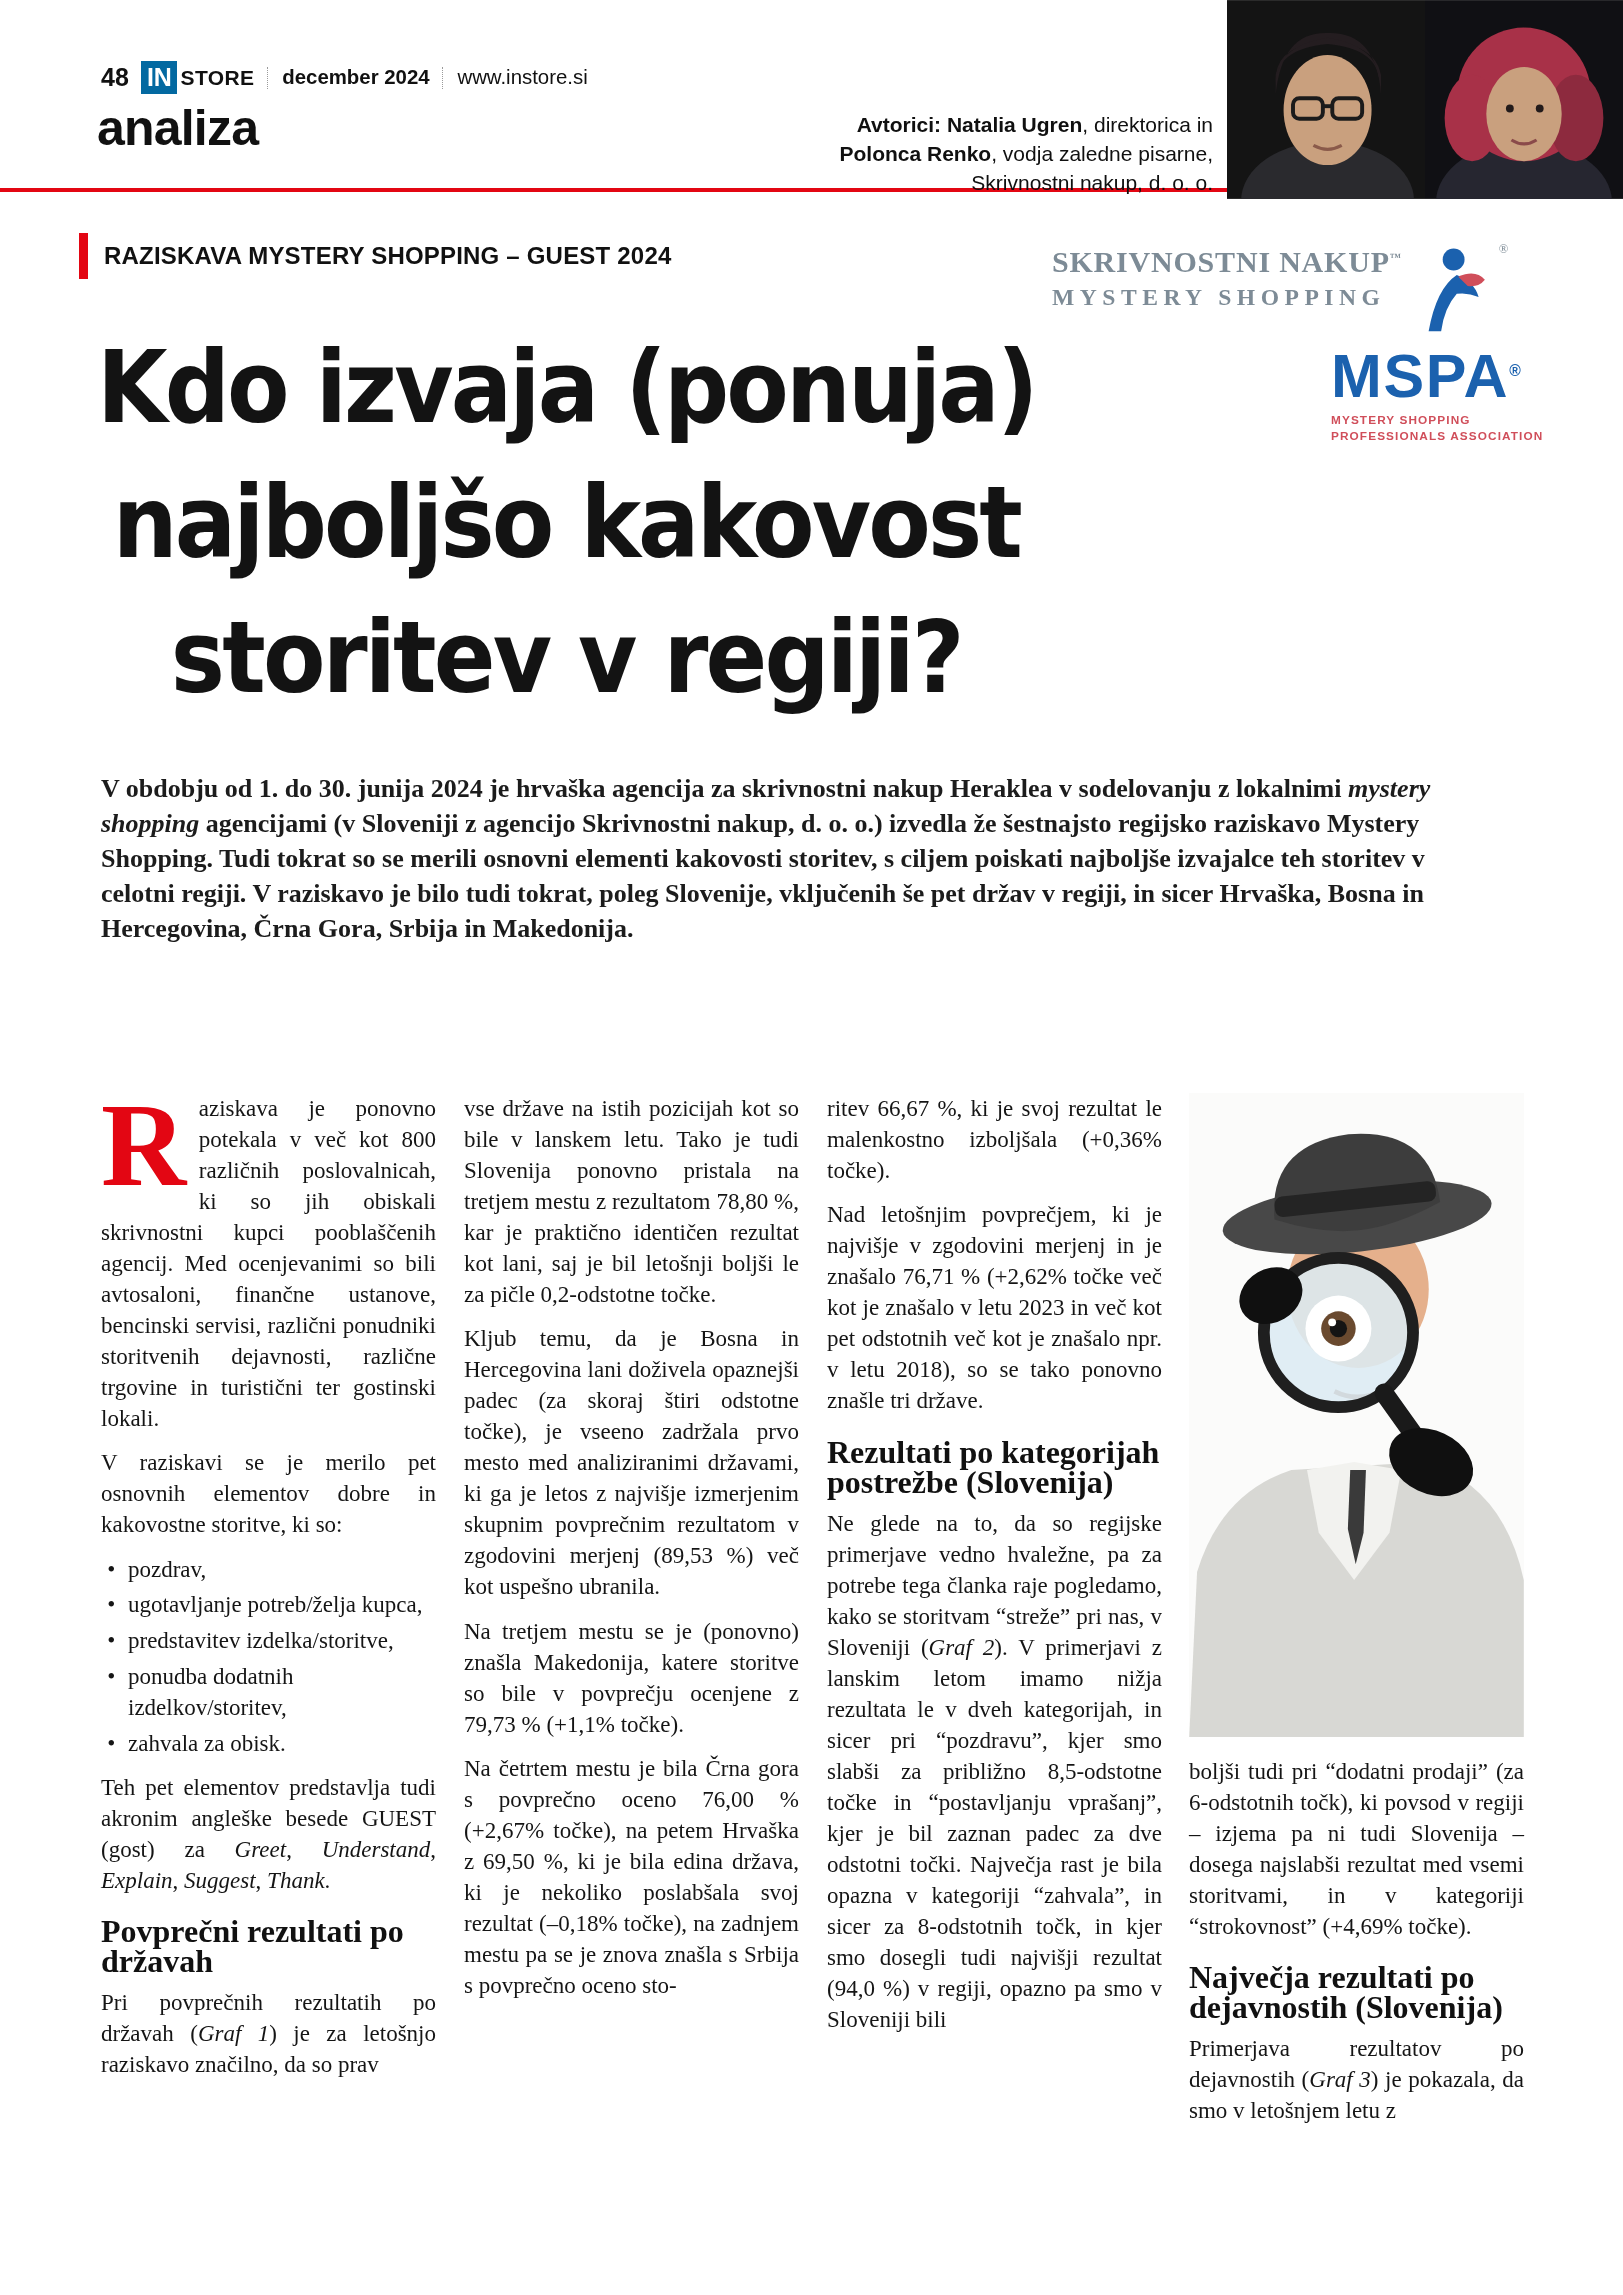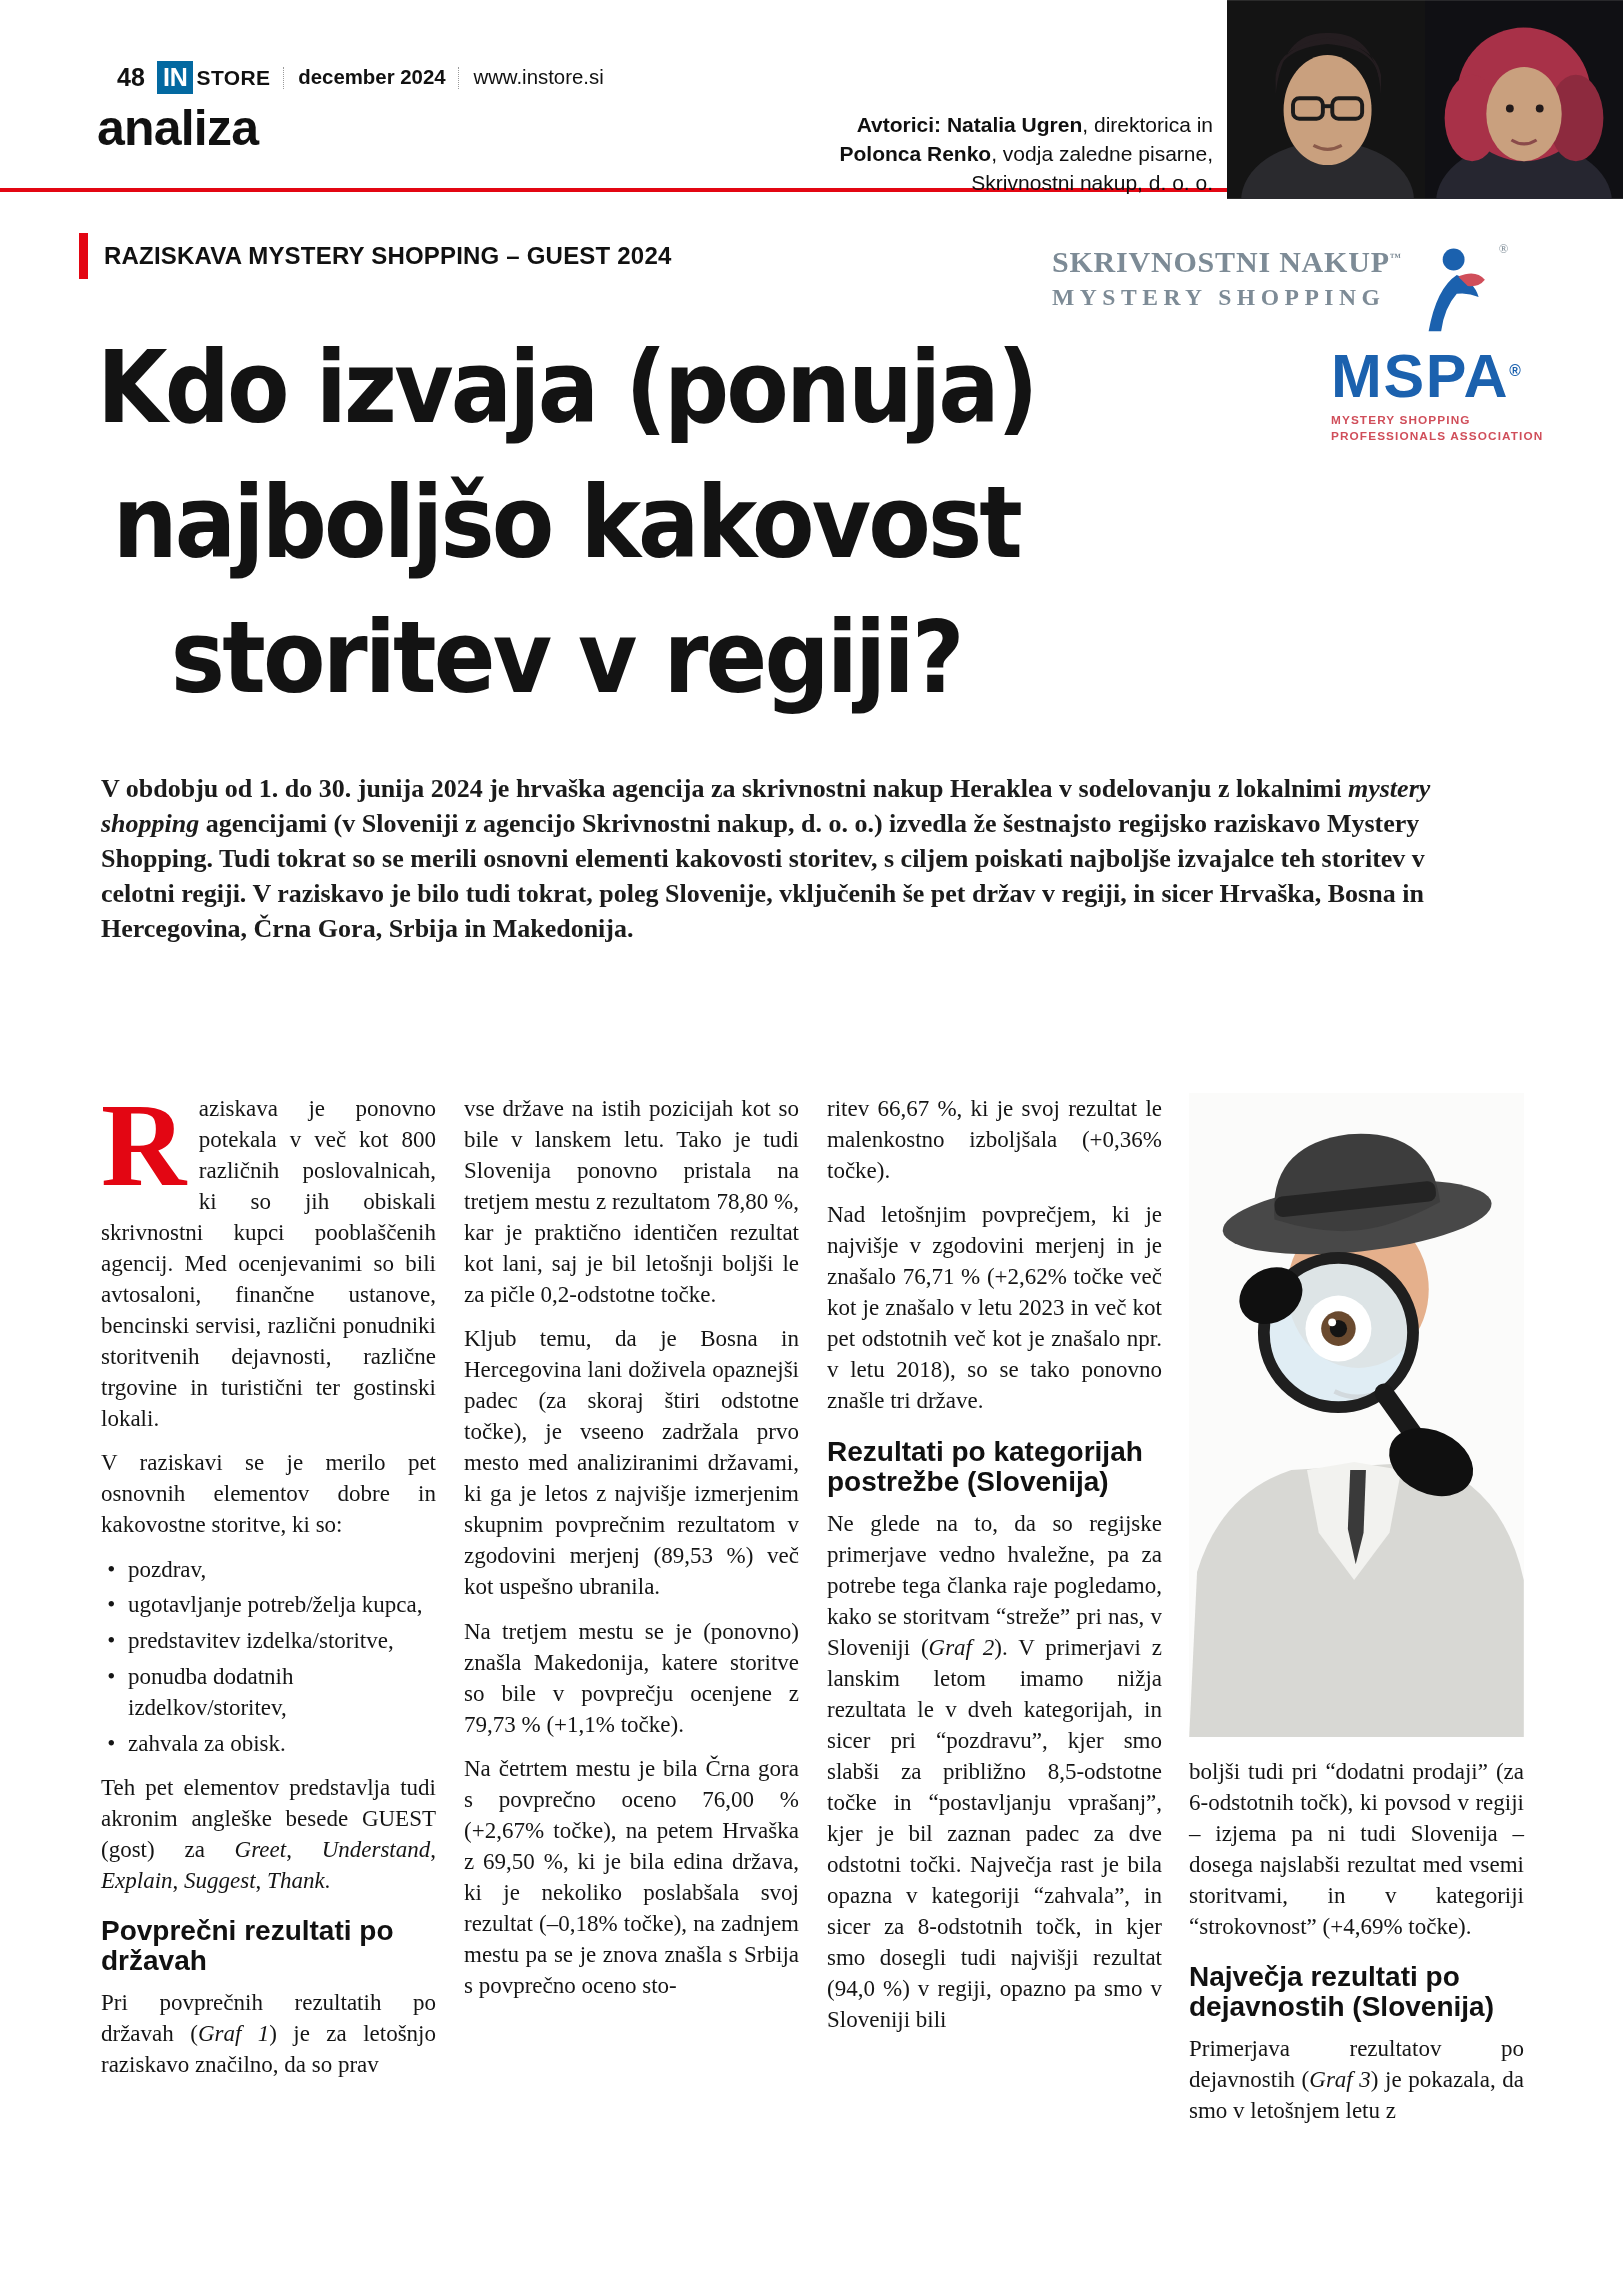--- a/index.html
+++ b/index.html
@@ -1,19 +1,19 @@
 <!DOCTYPE html>
 <html style="font-size:12.6px"><head>
 <meta charset="utf-8">
 <style>
   html,body{margin:0;padding:0;background:#e8e8e8;}
   .page{position:relative;width:1623px;height:2295px;background:#ffffff;overflow:hidden;
         font-family:"Liberation Sans",sans-serif;color:#111;}
   
-  .topbar{position:absolute;left:101px;top:61px;display:flex;align-items:center;gap:12.6px;height:33px;margin-left:16px;}
+  .topbar{position:absolute;left:101px;top:61px;display:flex;align-items:center;gap:12.6px;height:33px;}
   .pagenum{font-size:25px;font-weight:bold;}
   .brand{display:flex;align-items:center;gap:3.1px;}
   .brand-in{background:#0369a1;color:#fff;font-weight:bold;font-size:25px;padding:2.4px 5.5px;}
   .brand-store{font-weight:bold;font-size:21px;letter-spacing:0.4px;}
   .sep{width:1.6px;height:22px;border-left:1.6px dotted #9a9a9a;}
   .issue{font-size:20.4px;font-weight:bold;}
   .site{font-size:20.4px;}
   .section-title{position:absolute;left:97px;top:99px;font-size:50px;font-weight:bold;letter-spacing:-0.8px;}
   .redrule{position:absolute;left:0;top:188px;width:1623px;height:3.9px;background:#e30613;}
   
@@ -42,21 +42,21 @@
         font-family:"Liberation Serif",serif;font-weight:bold;font-size:26px;line-height:35px;color:#1c1c1c;
         text-align:left;}
   
   .columns{position:absolute;left:101px;top:1093px;width:1423px;height:1154px;}
   .col{position:absolute;top:0;width:335px;}
   .col1{left:0;} .col2{left:363px;} .col3{left:726px;} .col4{left:1088px;}
   .bodyp{font-family:"Liberation Serif",serif;font-size:23px;line-height:31px;text-align:justify;
          margin:0 0 13.4px 0;color:#151515;}
   .dropcap{float:left;font-family:"Liberation Serif",serif;font-weight:bold;font-size:118px;line-height:93px;
            color:#e30613;padding:6.3px 12.6px 0 0;}
-  .subhead{font-family:Liberation Sans, sans-serif;font-size:28px;line-height:30px;font-weight:bold;
+  .subhead{font-family:Liberation Serif, serif;font-size:32px;line-height:30px;font-weight:bold;
            margin:20.4px 0 11px 0;color:#111;}
   .bullets{margin:0 0 13.4px 0;padding:0;list-style:none;}
   .bullets li{font-family:"Liberation Serif",serif;font-size:23px;line-height:31px;position:relative;
               padding-left:27px;margin:0 0 4.7px 0;text-align:left;color:#151515;}
   .bullets li::before{content:"•";position:absolute;left:6.3px;top:0;}
   .it{font-style:italic;} .bd{font-weight:bold;}
   .figure{width:335px;height:644px;margin:0 0 19px 0;background:#fbfbfa;}
   .figure svg{display:block;}
 </style>
 </head>

